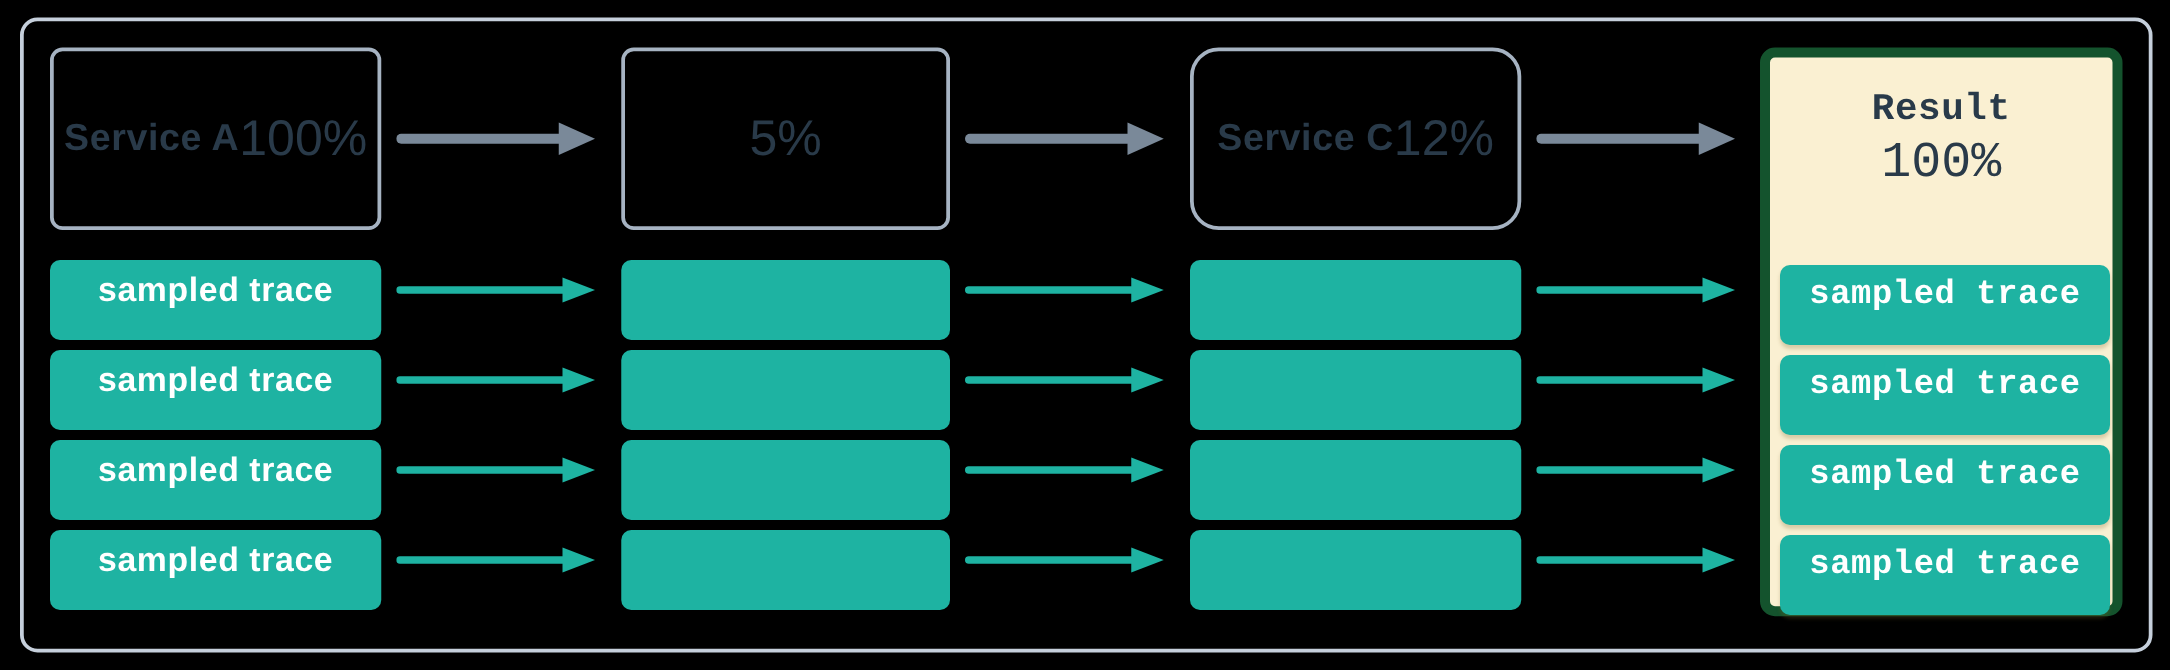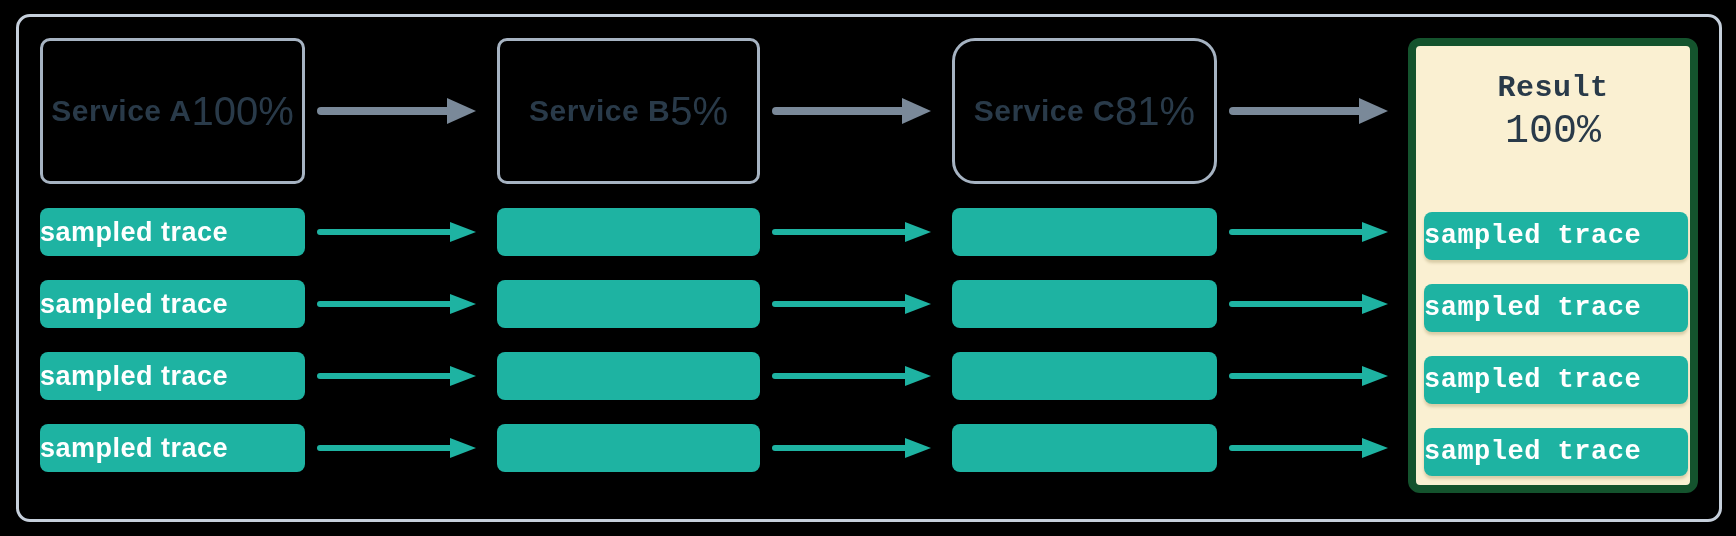--- a/index.html
+++ b/index.html
@@ -61,23 +61,24 @@
     border: 8px solid #14532d;
     border-radius: 12px;
     font-family: Liberation Mono, monospace;
   }
   .result-head {
     margin-top: 20px;
     text-align: center;
   }
   .trace-bar {
     position: absolute;
-    height: 48px;
+    height: 64px;
     background: #1EB3A2;
     border-radius: 8px;
+    text-align: center;
   }
   .trace-bar .trace-label {
     display: block;
     line-height: 48px;
     font-size: 27px;
     font-weight: 700;
     color: #FFFFFF;
     letter-spacing: 0.5px;
   }
   .trace-bar.col1 { left: 40px;  width: 265px; }
@@ -118,26 +119,25 @@
 
 <div class="canvas">
 
   <div class="frame"></div>
 
   <div class="svc-box col1">
     <div class="svc-name">Service A</div>
     <div class="svc-rate">100%</div>
   </div>
   <div class="svc-box col2">
-    <div class="svc-name">Service B</div>
     <div class="svc-rate">5%</div>
   </div>
   <div class="svc-box col3">
     <div class="svc-name">Service C</div>
-    <div class="svc-rate">81%</div>
+    <div class="svc-rate">12%</div>
   </div>
 
   <span class="arrow gray hdr gap1">
     <svg width="160" height="30" viewBox="0 0 160 30">
         <rect x="0" y="11" width="134" height="8" rx="4"></rect>
         <polygon points="130,2 159,15 130,28"></polygon>
       </svg>
   </span>
   <span class="arrow gray hdr gap2">
     <svg width="160" height="30" viewBox="0 0 160 30">

